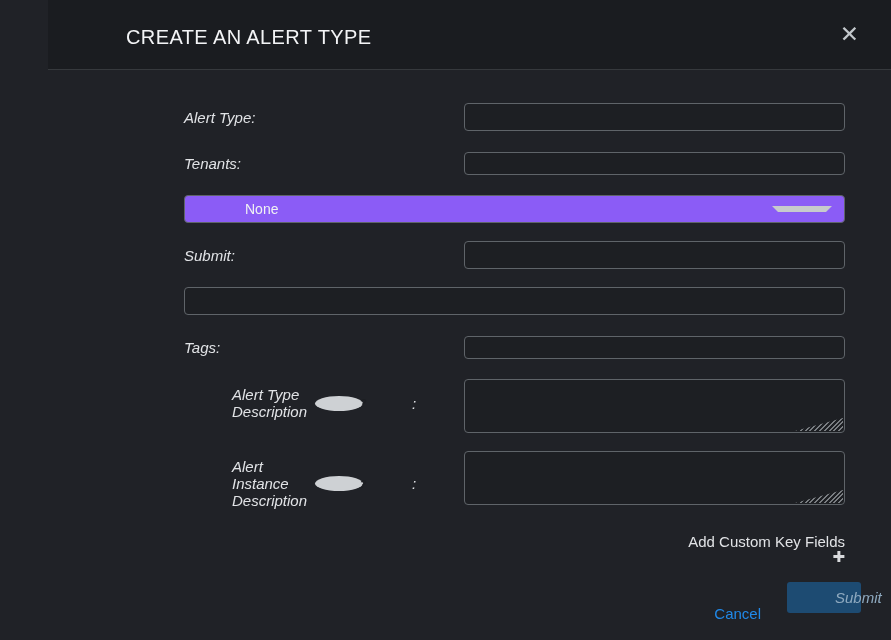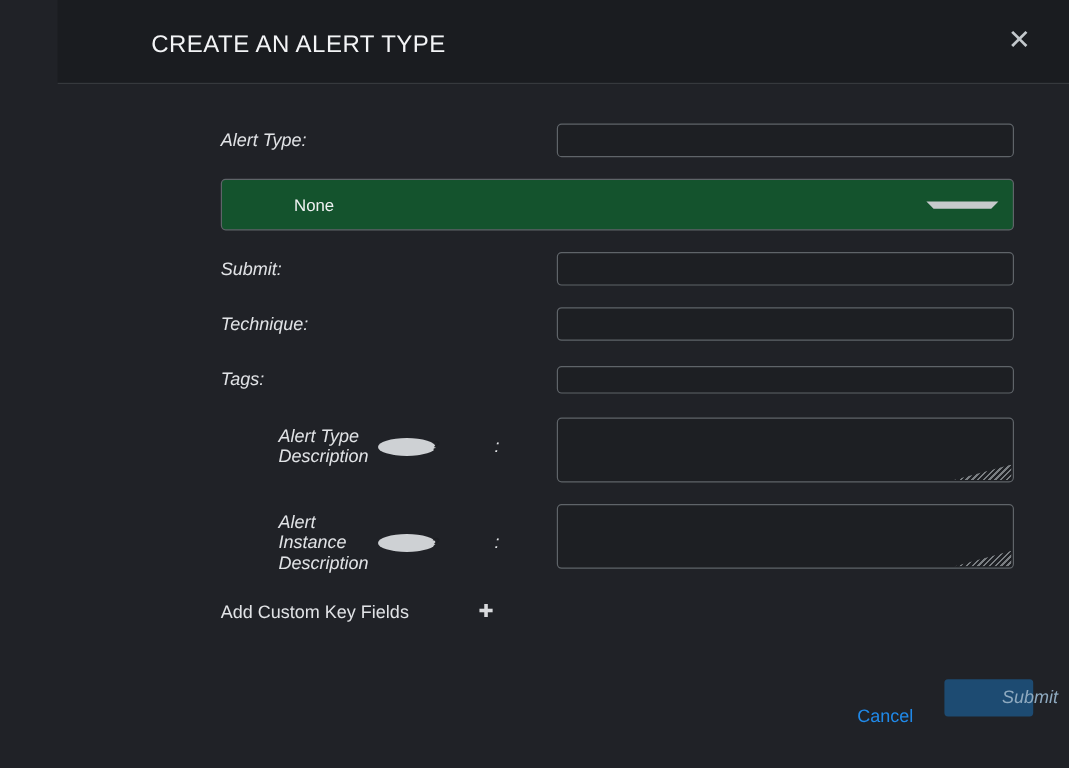--- a/index.html
+++ b/index.html
@@ -49,22 +49,22 @@
     width: 100%; height: 28px;
     background: #1d1f23;
     border: 1px solid #5f6469; border-radius: 4px;
     color: #e8eaed; font-size: 14px; font-family: "Liberation Sans", sans-serif;
     padding: 0 10px; outline: none;
   }
   .text-input.short { height: 23px; }
 
   
   .select-box {
-    width: 100%; height: 43px;
-    background: #14532d;
+    width: 100%; height: 28px;
+    background: #8b5cf6;
     border: 1px solid #5f6469; border-radius: 4px;
     display: flex; align-items: center; justify-content: space-between;
     padding: 0 12px; cursor: pointer;
   }
   .select-value { color: #f0f2f3; font-size: 14px; }
   .caret-down {
     width: 0; height: 0;
     border-left: 6px solid transparent;
     border-right: 6px solid transparent;
     border-top: 6px solid #c7cacc;
@@ -90,21 +90,21 @@
   .help-icon {
     display: inline-flex; align-items: center; justify-content: center;
     width: 15px; height: 15px; border-radius: 50%;
     background: #ced1d4; color: #1c1e22;
     font-size: 11px; font-weight: bold;
     margin: 0 1px 0 8px;
   }
   .label-colon { color: #e1e3e6; font-size: 15px; }
 
   
-  .add-fields-row { display: flex; align-items: flex-start; margin-top: 24px; }
+  .add-fields-row { display: flex; align-items: flex-end; margin-top: 24px; flex-direction: column; }
   .add-fields-label { color: #e1e3e6; font-size: 15px; }
   .plus-icon {
     color: #d8dadd; font-size: 15px; font-weight: bold;
     margin-left: 10px; cursor: pointer; line-height: 1;
     font-family: "DejaVu Sans", sans-serif;
   }
 
   
   .modal-footer {
     flex: 0 0 auto;
@@ -134,39 +134,44 @@
 
   <div class="modal-body">
 
     <div class="form-row">
       <div class="field-label">Alert Type:</div>
       <div class="field-control">
         <input class="text-input" type="text" placeholder="" style="">
       </div>
     </div>
 
+    <div class="form-row">
+      <div class="field-label">Tenants:</div>
+      <div class="field-control">
+        <input class="text-input short" type="text" placeholder="" style="">
+      </div>
+    </div>
 
     <div class="form-row">
       <div class="field-control">
         <div class="select-box">
           <span class="select-value">None</span>
           <span class="caret-down"></span>
         </div>
       </div>
     </div>
 
     <div class="form-row">
       <div class="field-label">Submit:</div>
       <div class="field-control">
         <input class="text-input" type="text" placeholder="" style="">
       </div>
     </div>
 
     <div class="form-row">
-      <div class="field-label">Technique:</div>
       <div class="field-control">
         <input class="text-input" type="text" placeholder="" style="">
       </div>
     </div>
 
     <div class="form-row">
       <div class="field-label">Tags:</div>
       <div class="field-control">
         <input class="text-input short" type="text" placeholder="" style="">
       </div>

